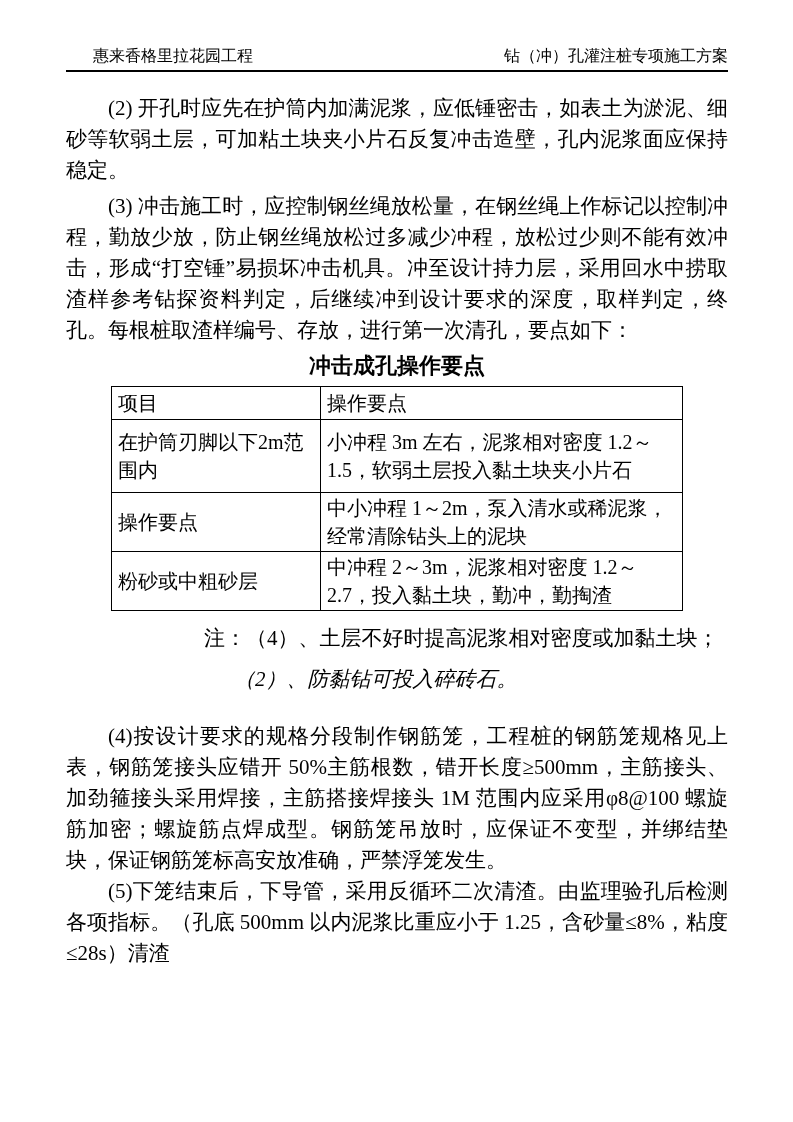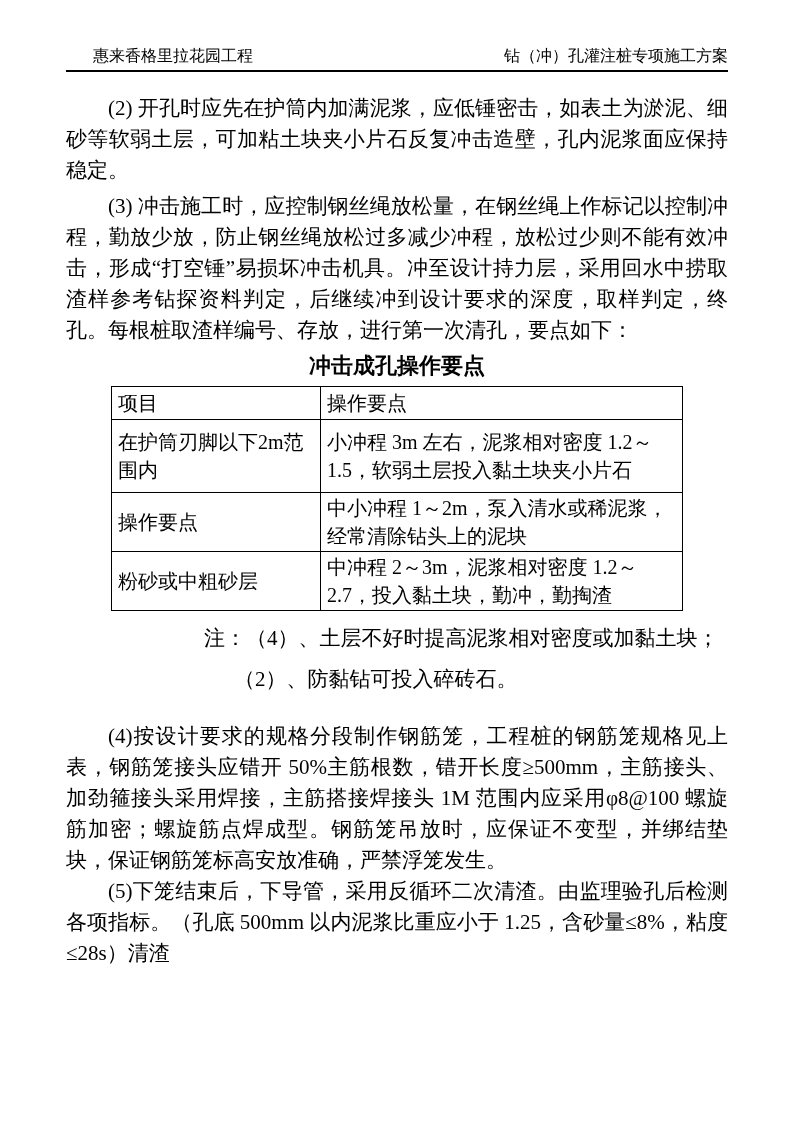--- a/index.html
+++ b/index.html
@@ -65,21 +65,21 @@
     vertical-align: middle;
   }
   table.op-table thead th { padding: 2px 6px; }
   table.op-table tbody tr.tall td { padding: 8px 6px; }
   .note {
     font-size: 21px;
     line-height: 24px;
     margin: 0;
   }
   .note-1 { margin: 15px 0 0 138px; }
-  .note-2 { margin: 17px 0 12px 168px; }
+  .note-2 { margin: 17px 0 12px 168px; font-style: italic; }
   .par-4 { margin-top: 30px; }
   .par-5 { margin-top: 0; }
 </style>
 </head>
 <body>
 
 <div class="page">
 
   <div class="header">
     <span class="hleft">惠来香格里拉花园工程</span>

